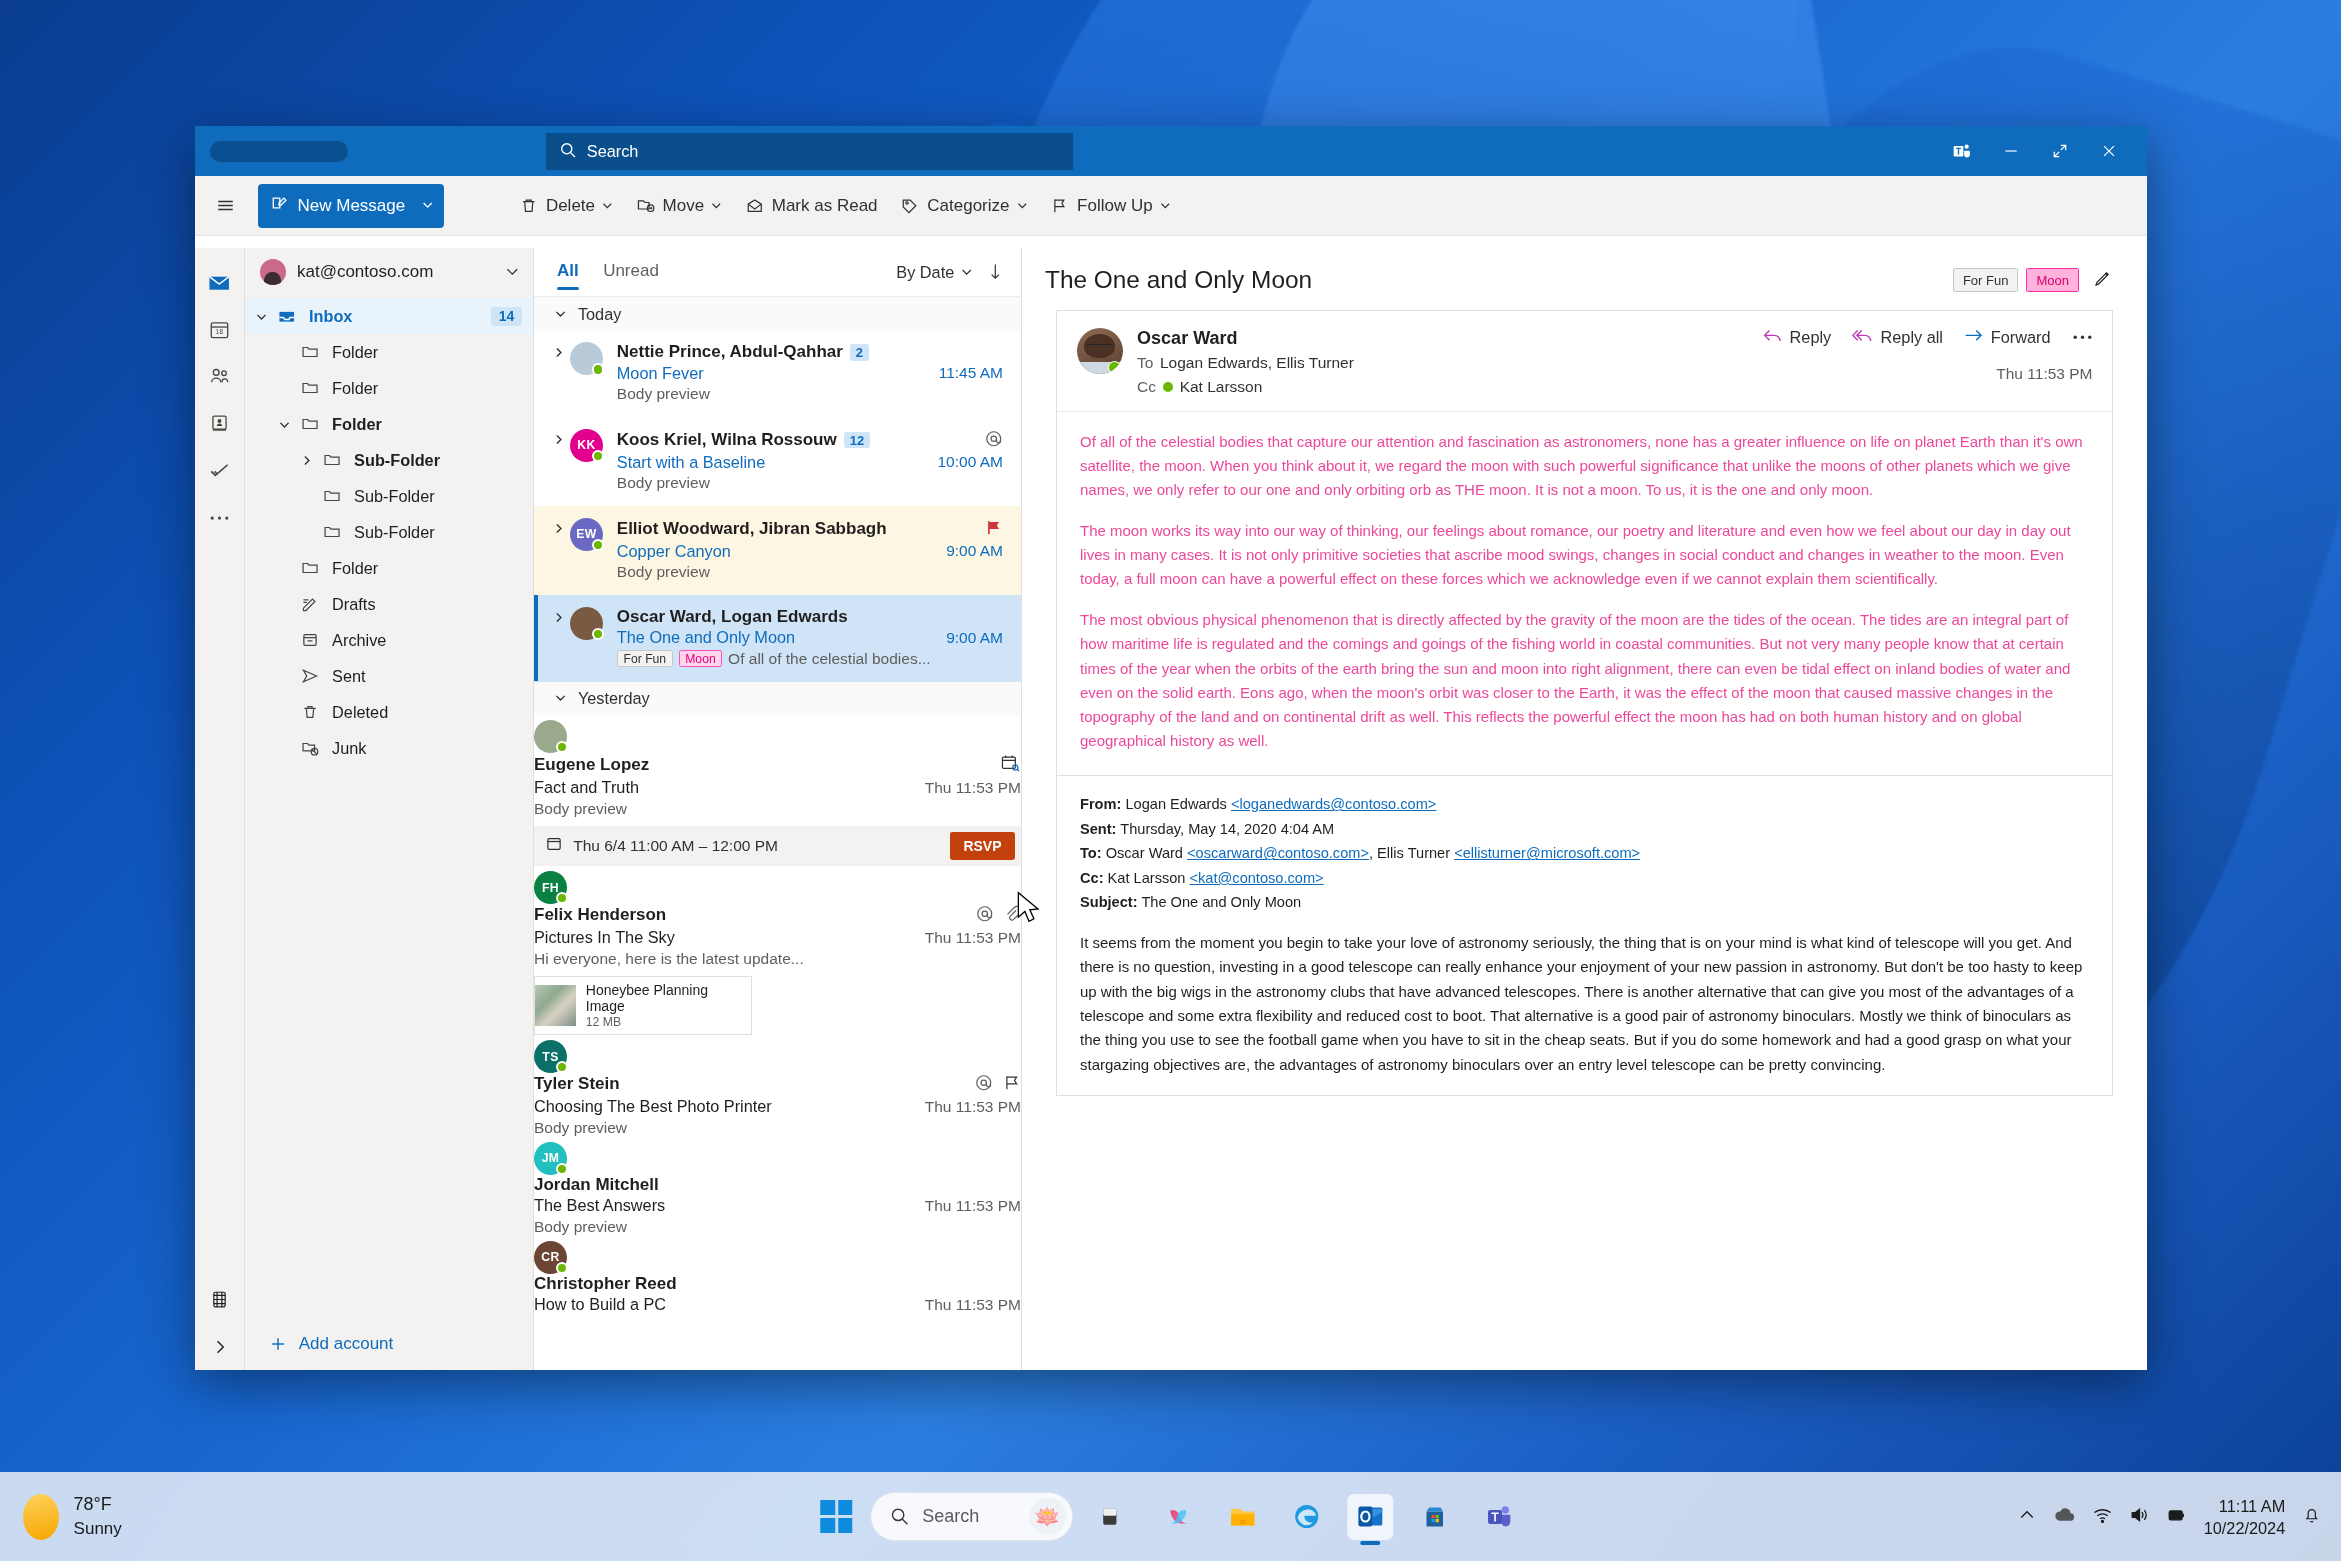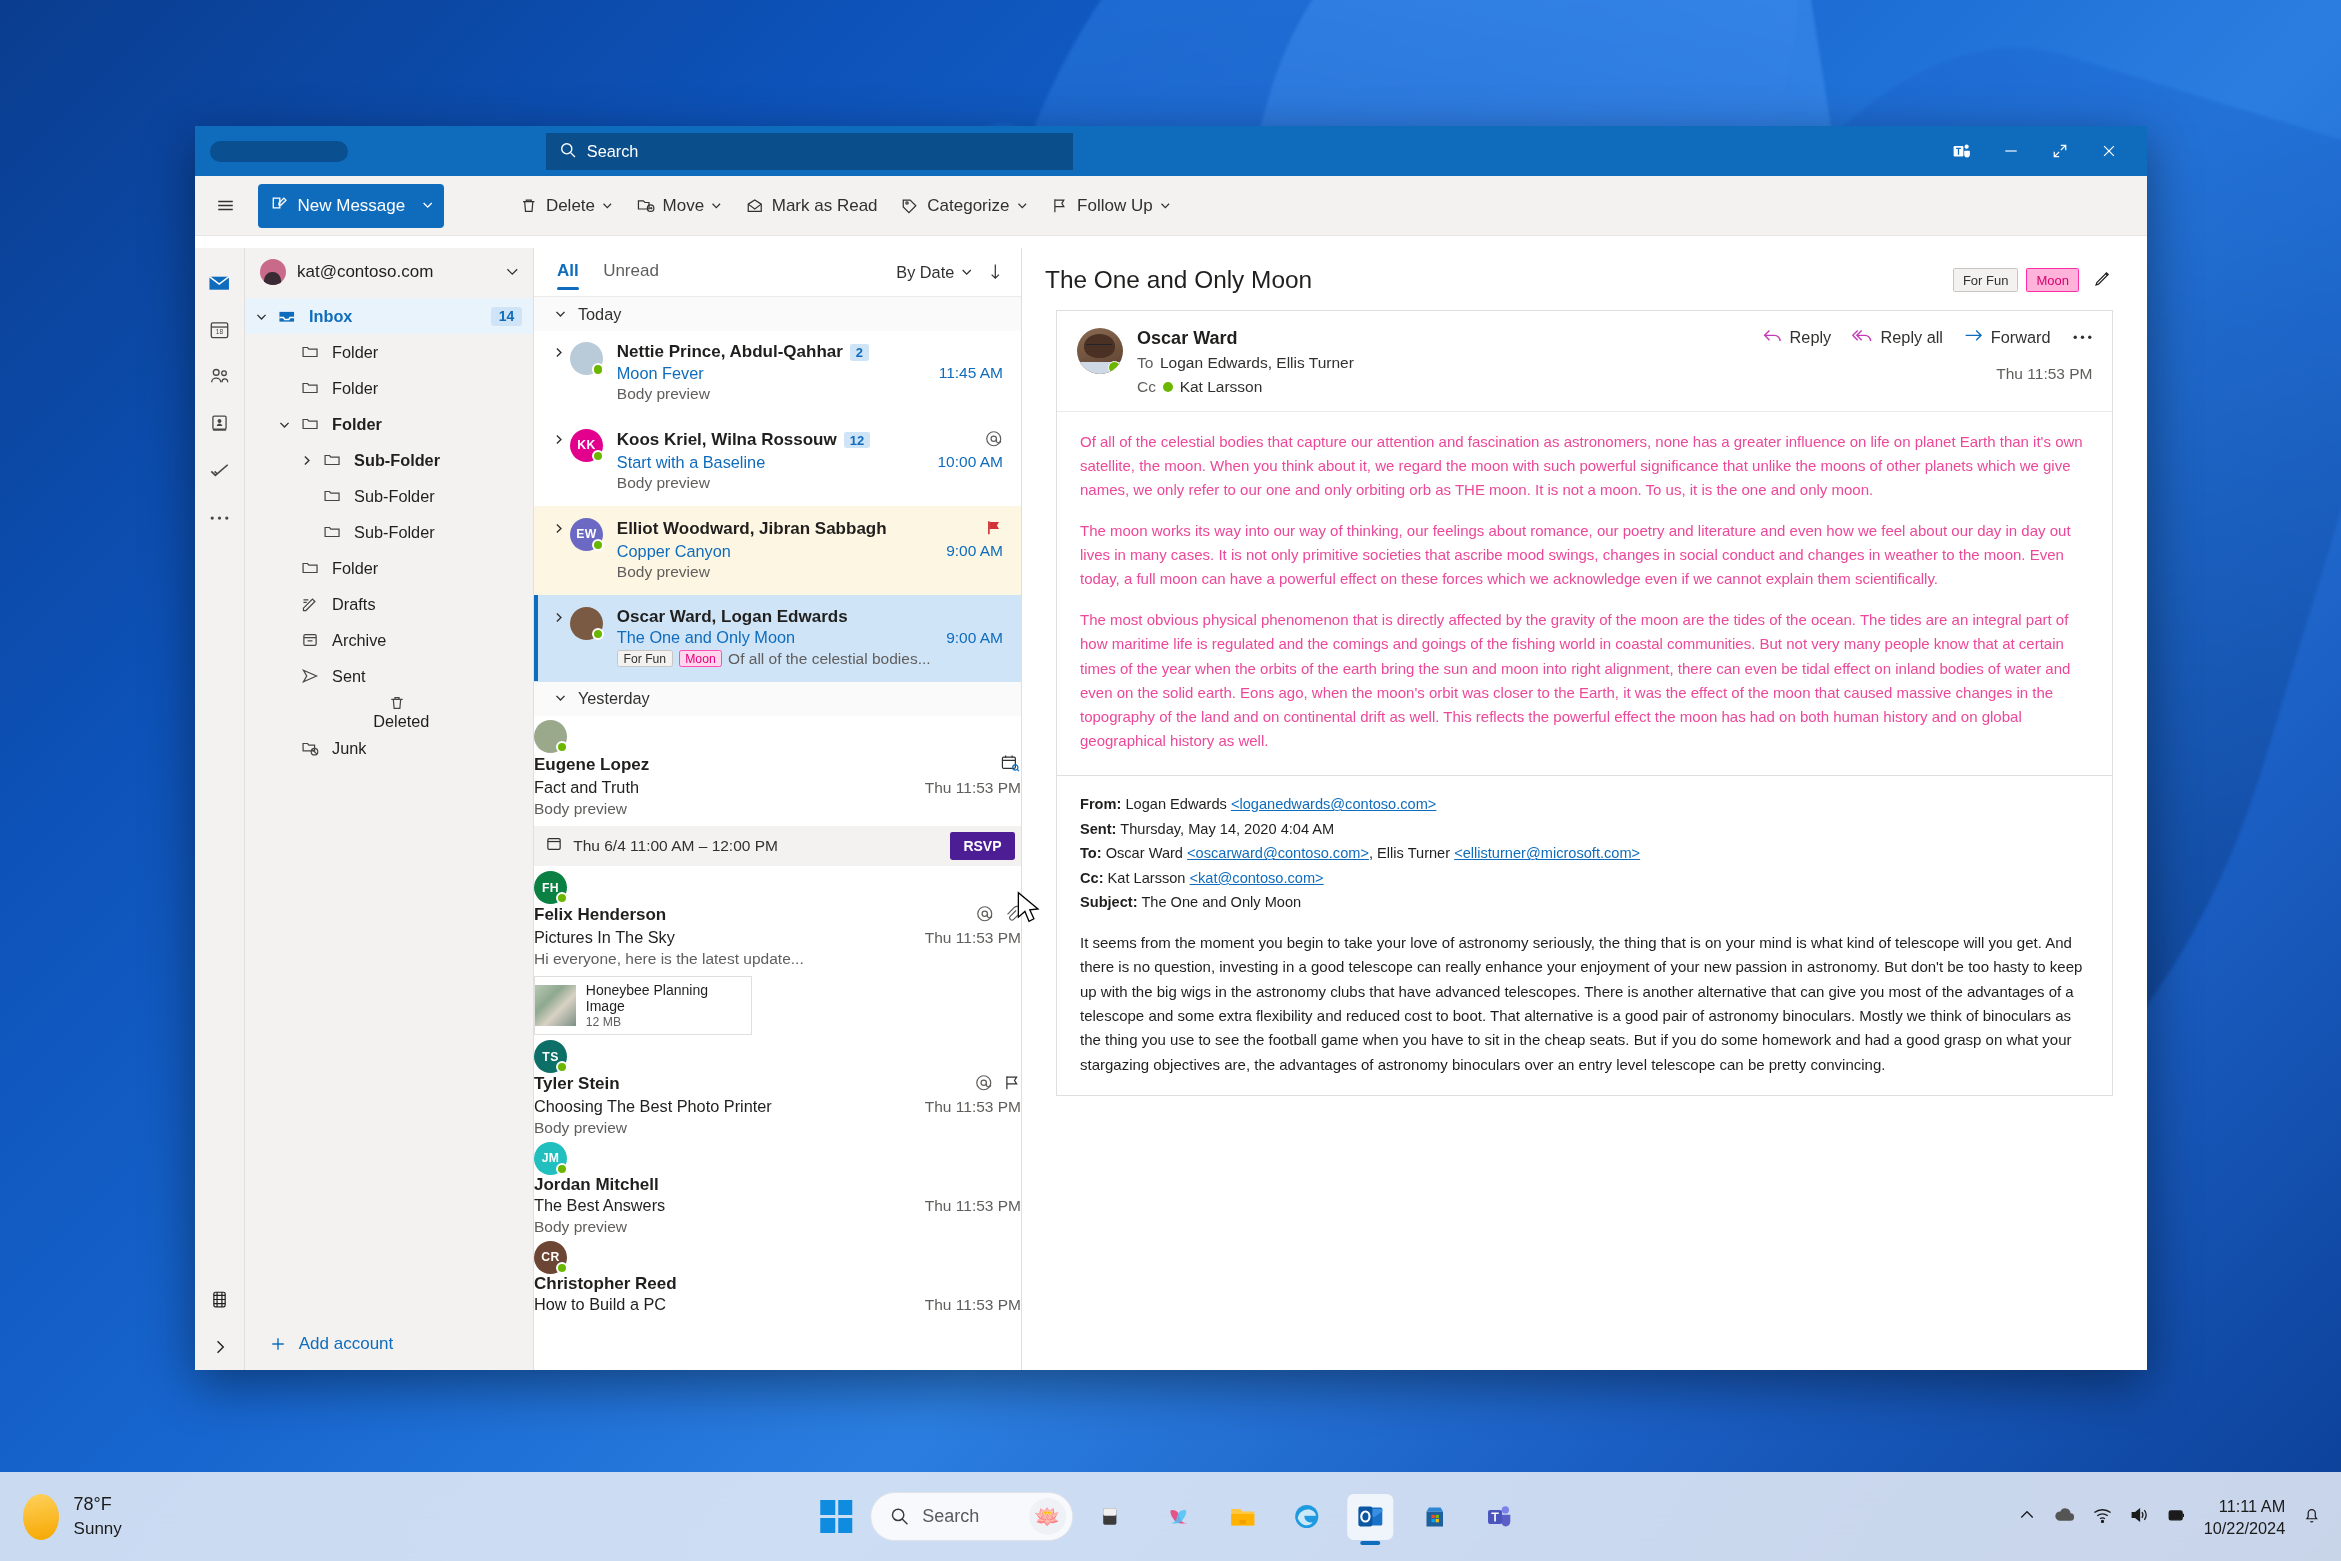--- a/index.html
+++ b/index.html
@@ -108,21 +108,21 @@
   .msg .subj { font-size:16.3px; color:#0f6cbd; white-space:nowrap; overflow:hidden; text-overflow:ellipsis;}
   .msg.read .subj { color:#201f1e; }
   .msg .time { margin-left:auto; font-size:15.5px; color:#0f6cbd; padding-left:8.1px; flex:none;}
   .msg.read .time { color:#605e5c; }
   .msg .r3 { display:flex; align-items:center; gap:5.7px; margin-top:2.4px; font-size:15.5px; color:#605e5c;
              white-space:nowrap; overflow:hidden; text-overflow:ellipsis;}
   .tagchip { font-size:12.2px; padding:0.8px 5.7px; border-radius:2.4px; border:0.8px solid #c8c6c4; background:#f3f2f1; color:#323130; flex:none;}
   .tagchip.pink { background:#ffd6ec; border-color:#ff4db8; color:#e8007d; }
   .evt { margin-top:8.1px; background:#f3f2f1; display:flex; align-items:center; gap:9.8px; padding:6.5px 6.5px 6.5px 11.4px; }
   .evt .etx { font-size:15.5px; color:#323130; }
-  .rsvp { margin-left:auto; background:#4c1d95; color:#fff; font-size:14px; padding:5.7px 13px; border-radius:2.4px; font-weight:600;}
+  .rsvp { margin-left:auto; background:#c2410c; color:#fff; font-size:14px; padding:5.7px 13px; border-radius:2.4px; font-weight:600;}
   .attach { margin-top:8.1px; border:0.8px solid #e1dfdd; display:flex; align-items:center; width:218px; }
   .attach .thumb { width:41px; height:41px; flex:none;
     background:linear-gradient(135deg,#b8c9b2 0%,#8fa890 35%,#d8d2c4 60%,#7c8f85 100%);}
   .attach .ainfo { padding:4.9px 9.8px; }
   .attach .an { font-size:14px; color:#201f1e; }
   .attach .as { font-size:12.2px; color:#605e5c; margin-top:1.6px;}
 
   
   .read { flex:1; background:#fff; display:flex; flex-direction:column; min-width:0; padding:0 0 0 0;}
   .rhead { display:flex; align-items:center; padding:18px 34px 16.3px 23px; }
@@ -481,21 +481,21 @@
           </div>
           <div class="frow" style="padding-left: 28px;">
             <span class="chev"></span>
             <span class="ic">
               <svg width="18" height="18" viewBox="0 0 22 22" fill="none" stroke="#484644" stroke-width="1.5">
                 <path d="M3 4l16 7-16 7 4-7z"></path>
               </svg>
             </span>
             <span class="lbl">Sent</span>
           </div>
-          <div class="frow" style="padding-left: 28px; flex-direction: column;">
+          <div class="frow" style="padding-left: 28px;">
             <span class="chev"></span>
             <span class="ic">
               <svg width="18" height="18" viewBox="0 0 22 22" fill="none" stroke="#484644" stroke-width="1.5">
                 <path d="M4 6.5h14M8.5 6.5V4.5h5v2M6.5 6.5l1 11h7l1-11"></path>
               </svg>
             </span>
             <span class="lbl">Deleted</span>
           </div>
           <div class="frow" style="padding-left: 28px;">
             <span class="chev"></span>

